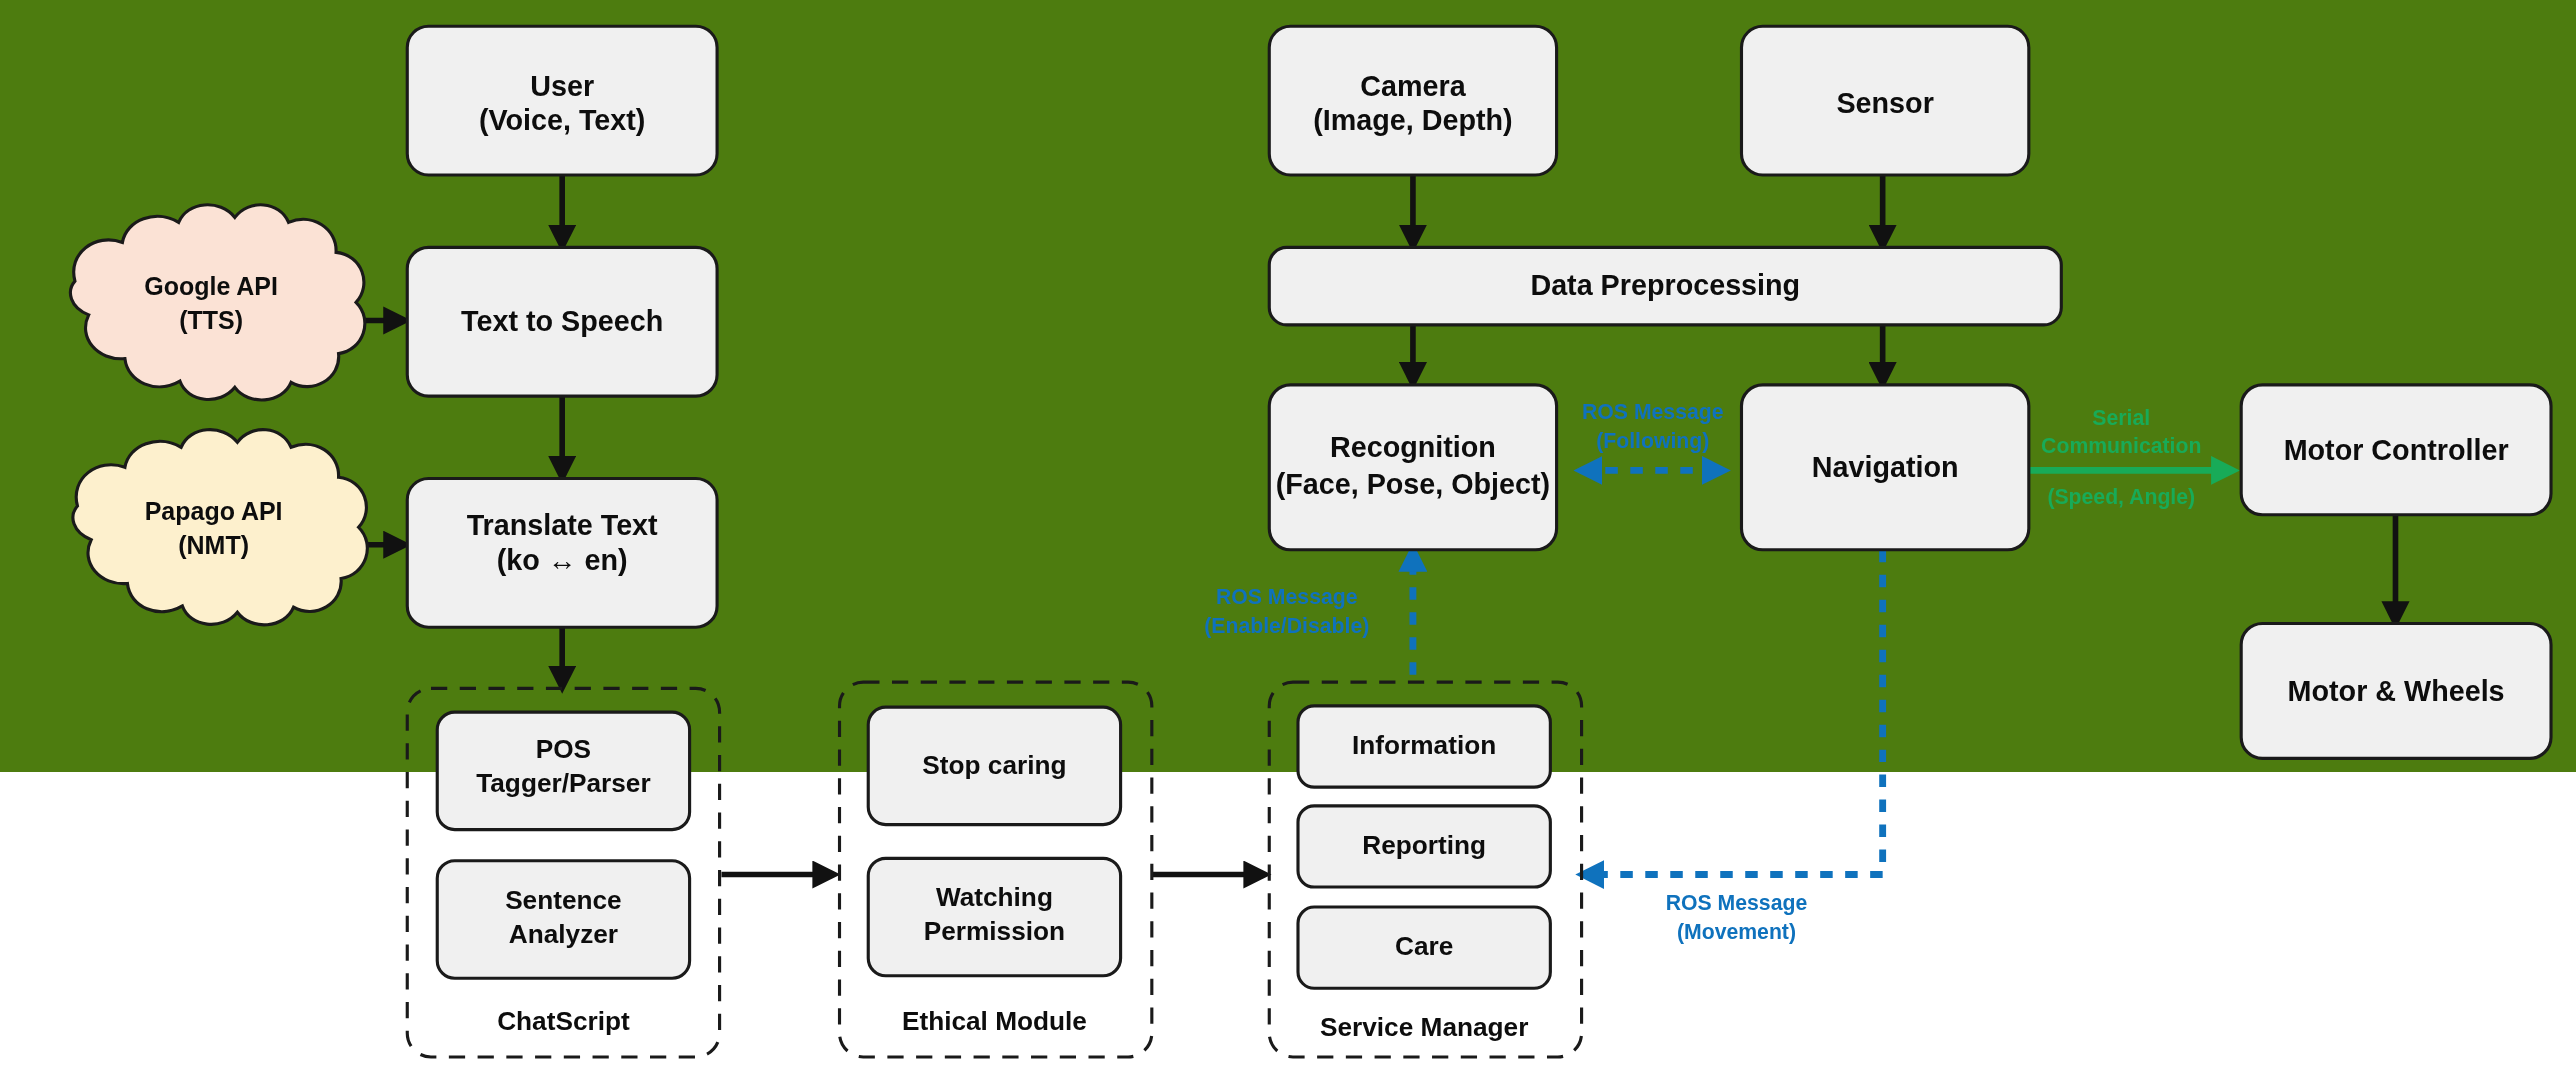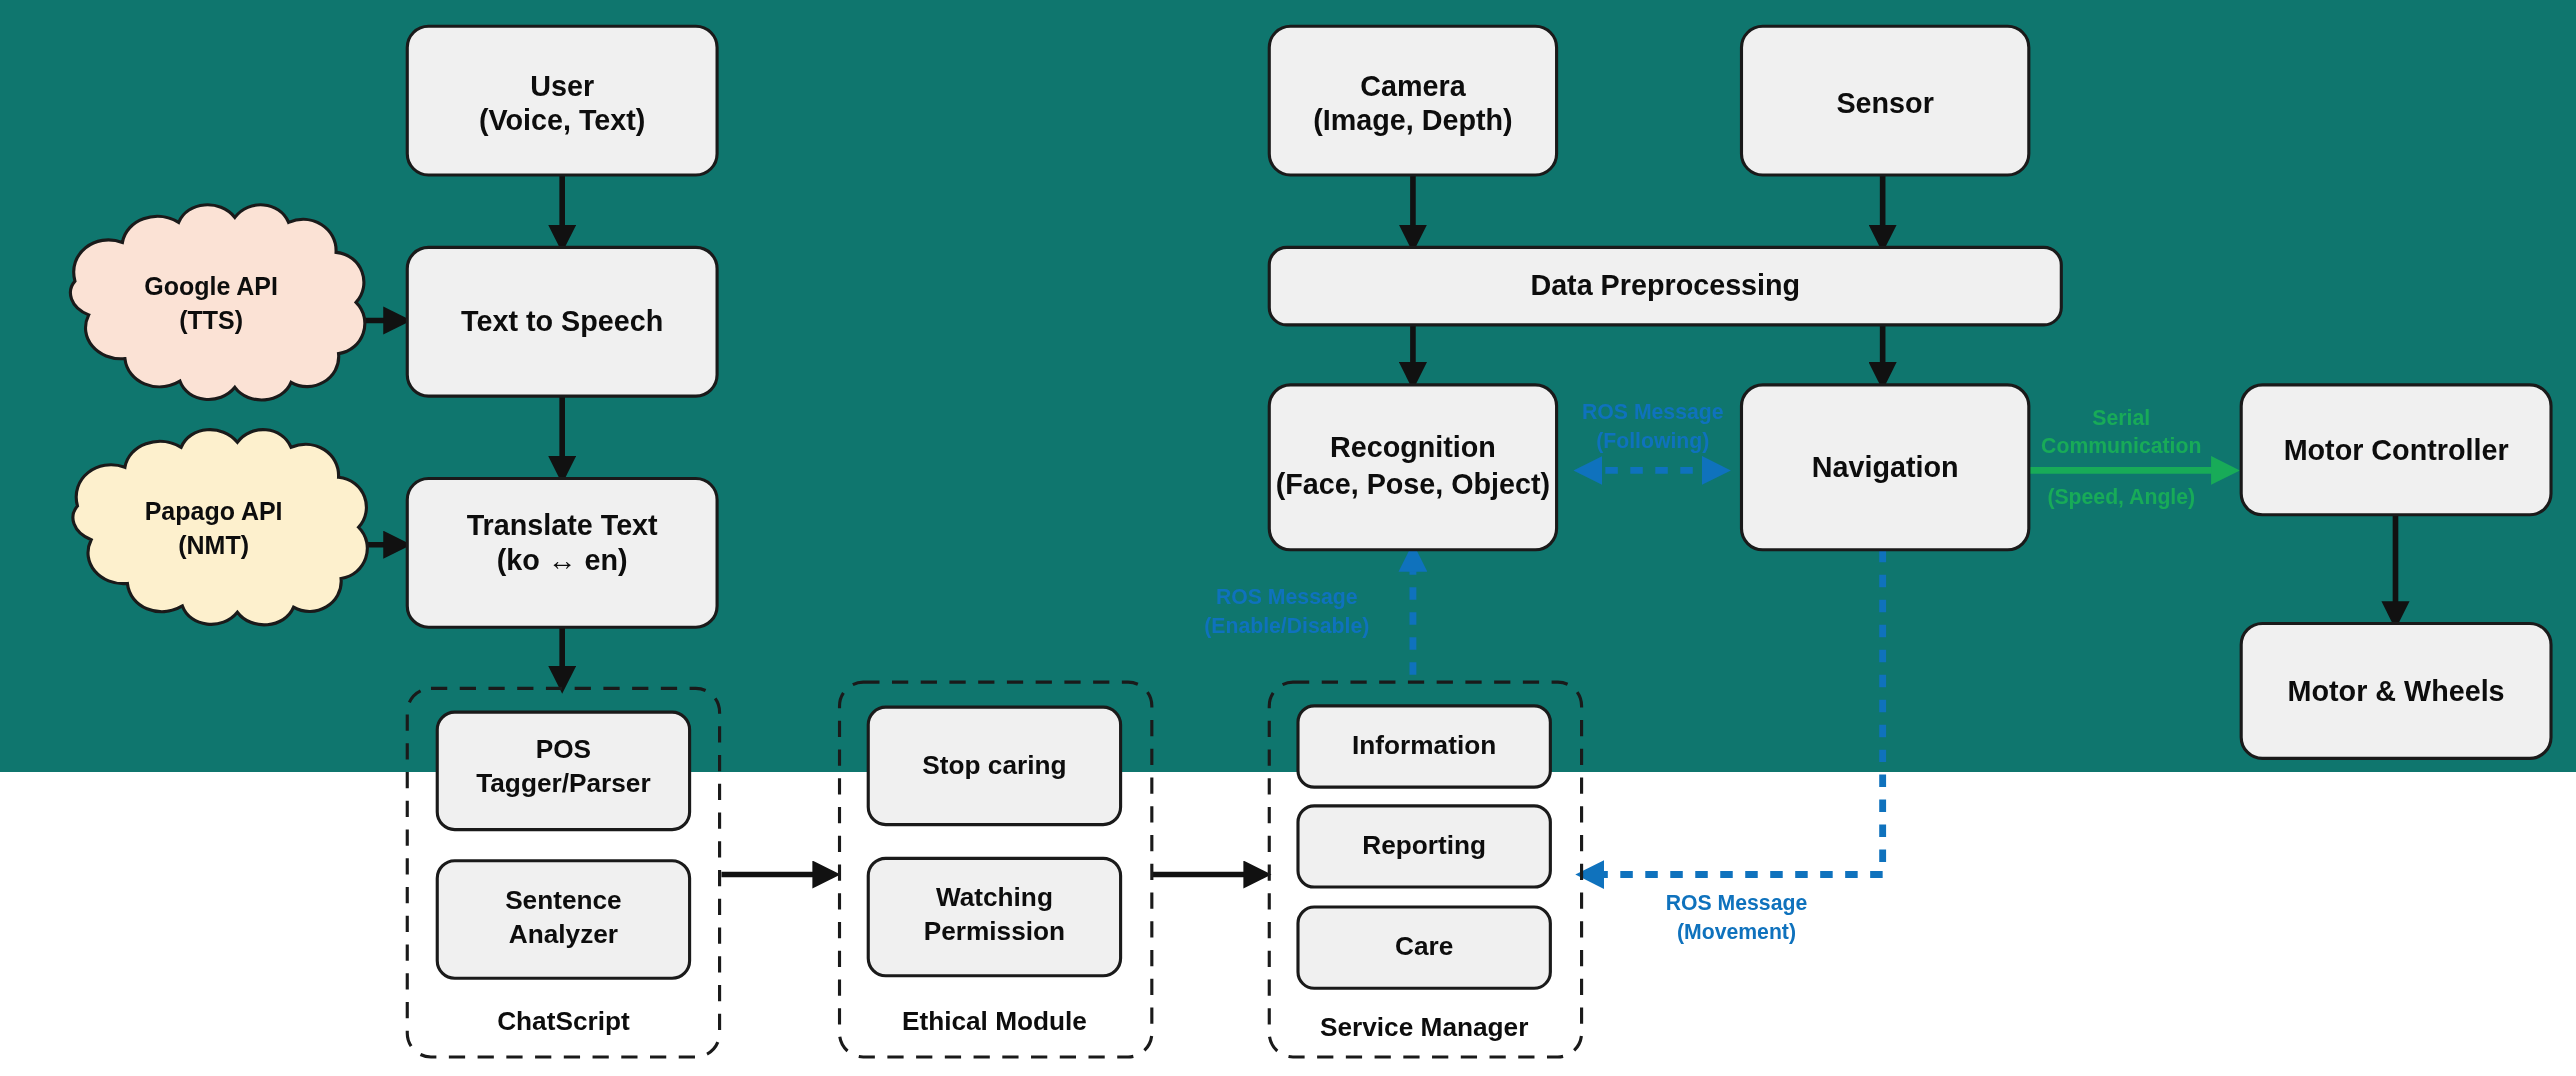--- a/index.html
+++ b/index.html
@@ -11,21 +11,21 @@
   body {
     width: 2576px;
     height: 1077px;
     font-family: "Liberation Sans", sans-serif;
     overflow: hidden;
   }
   #diagram-root {
     position: relative;
     width: 2576px;
     height: 772px;
-    background: #0f766e;
+    background: #4d7c0f;
   }
   svg.diagram {
     position: absolute;
     left: 0;
     top: 0;
     width: 2576px;
     height: 1077px;
     display: block;
   }
   .node-rect {

